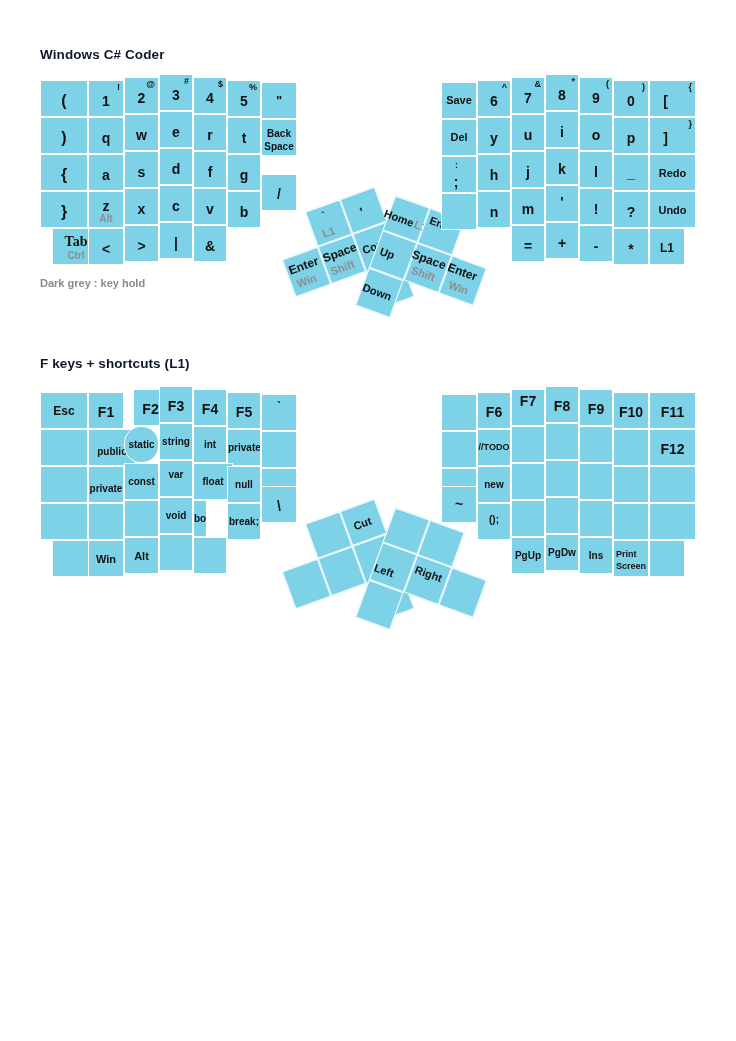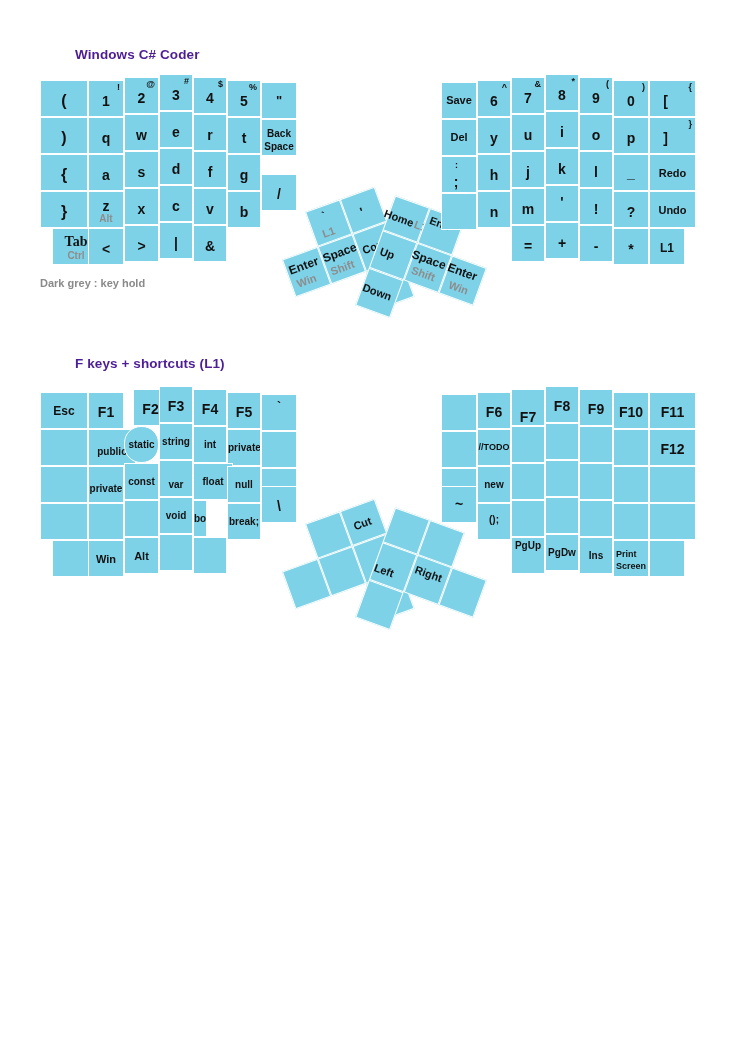--- a/index.html
+++ b/index.html
@@ -10,23 +10,22 @@
     font-family: "Liberation Sans", sans-serif;
     position: relative;
     overflow: hidden;
   }
   .page { position: relative; width: 736px; height: 1041px; }
 
   .section-title {
     position: absolute;
     font-size: 13.5px;
     font-weight: bold;
-    color: #4c1d95;
+    color: #0f172a;
     letter-spacing: 0.1px;
-    margin-left: 35px;
   }
   .note {
     position: absolute;
     font-size: 11px;
     font-weight: bold;
     color: #8a8a8a;
   }
 
   .key {
     position: absolute;
@@ -406,21 +405,21 @@
   <div class="key" style="left:261px; top:431px; width:36px; height:37px;"></div>
 
   <div class="key" style="left:40px; top:466px; width:48px; height:37px;"></div>
   <div class="key" style="left:88px; top:466px; width:36px; height:37px;">
     <div class="lbl c sz10" style="top:17px;">private</div>
   </div>
   <div class="key" style="left:124px; top:463px; width:35px; height:37px;">
     <div class="lbl c sz10" style="top:13px;">const</div>
   </div>
   <div class="key" style="left:159px; top:460px; width:34px; height:37px;">
-    <div class="lbl c sz10" style="top:19px;">var</div>
+    <div class="lbl c sz10" style="top:9px;">var</div>
   </div>
   <div class="key" style="left:193px; top:463px; width:34px; height:37px;padding-left:38px;">
     <div class="lbl c sz10" style="top:13px;">float</div>
   </div>
   <div class="key" style="left:227px; top:466px; width:34px; height:37px;">
     <div class="lbl c sz10" style="top:13px;">null</div>
   </div>
   <div class="key" style="left:261px; top:468px; width:36px; height:37px;"></div>
 
   <div class="key" style="left:40px; top:503px; width:48px; height:37px;"></div>
@@ -471,21 +470,21 @@
     </div>
     <div class="thumbkey" style="left:37px; top:37px; width:37px; height:40px;"></div>
     <div class="thumbkey" style="left:-37px; top:77px; width:37px; height:40px;"></div>
   </div>
 
   <div class="key" style="left:441px; top:394px; width:36px; height:37px;"></div>
   <div class="key" style="left:477px; top:392px; width:34px; height:37px;">
     <div class="lbl c sz14" style="top:12px;">F6</div>
   </div>
   <div class="key" style="left:511px; top:389px; width:34px; height:37px;">
-    <div class="lbl c sz14" style="top:20px;">F7</div>
+    <div class="lbl c sz14" style="top:4px;">F7</div>
   </div>
   <div class="key" style="left:545px; top:386px; width:34px; height:37px;">
     <div class="lbl c sz14" style="top:12px;">F8</div>
   </div>
   <div class="key" style="left:579px; top:389px; width:34px; height:37px;">
     <div class="lbl c sz14" style="top:12px;">F9</div>
   </div>
   <div class="key" style="left:613px; top:392px; width:36px; height:37px;">
     <div class="lbl c sz14" style="top:12px;">F10</div>
   </div>
@@ -521,21 +520,21 @@
   <div class="key" style="left:477px; top:503px; width:34px; height:37px;">
     <div class="lbl c sz10" style="top:11px;">();</div>
   </div>
   <div class="key" style="left:511px; top:500px; width:34px; height:37px;"></div>
   <div class="key" style="left:545px; top:497px; width:34px; height:37px;"></div>
   <div class="key" style="left:579px; top:500px; width:34px; height:37px;"></div>
   <div class="key" style="left:613px; top:503px; width:36px; height:37px;"></div>
   <div class="key" style="left:649px; top:503px; width:47px; height:37px;"></div>
 
   <div class="key" style="left:511px; top:537px; width:34px; height:37px;">
-    <div class="lbl c sz10" style="top:3px;">PgUp</div>
+    <div class="lbl c sz10" style="top:13px;">PgUp</div>
   </div>
   <div class="key" style="left:545px; top:534px; width:34px; height:37px;">
     <div class="lbl c sz10" style="top:13px;">PgDw</div>
   </div>
   <div class="key" style="left:579px; top:537px; width:34px; height:37px;">
     <div class="lbl c sz10" style="top:13px;">Ins</div>
   </div>
   <div class="key" style="left:613px; top:540px; width:36px; height:37px;">
     <div class="lbl c sz9" style="top:7px; left:2px; right:auto; text-align:left; line-height:12px;">Print
 Screen</div>

